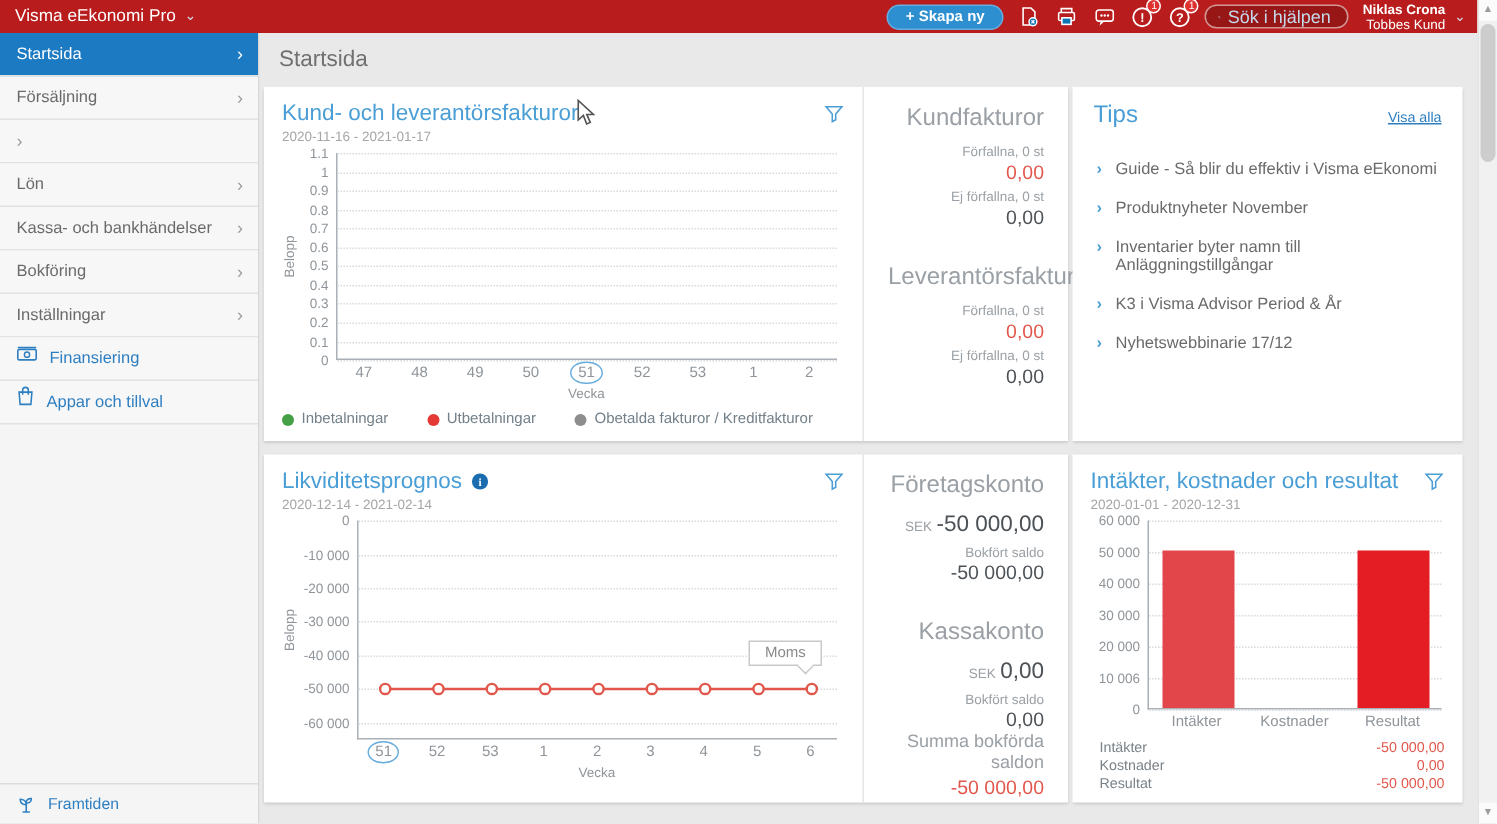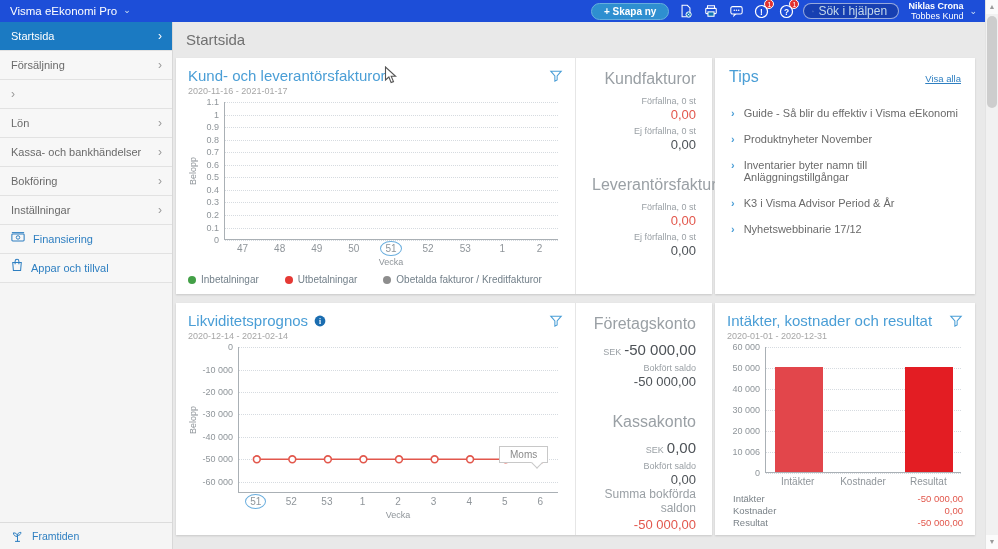--- a/index.html
+++ b/index.html
@@ -1,21 +1,21 @@
 <!DOCTYPE html>
 <html><head>
 <meta charset="utf-8">
 <style>
   * { margin:0; padding:0; box-sizing:border-box; }
   html,body { width:998px; height:549px; }
   body { position:relative; overflow:hidden; background:#e9e9e9;
          font-family:"Liberation Sans", sans-serif; }
 
   
-  .topbar { position:absolute; left:0; top:0; right:13px; height:22px; background:#1d4ed8;
+  .topbar { position:absolute; left:0; top:0; right:13px; height:22px; background:#b91c1c;
             display:flex; align-items:center; color:#fff; z-index:5; }
   .app-title { font-size:11.5px; margin-left:10px; display:flex; align-items:center; gap:6px; cursor:pointer; }
   .app-title .chev { font-size:9px; color:#cfe3f2; margin-top:-3px; }
   .topbar-right { margin-left:auto; display:flex; align-items:center; gap:9px; margin-right:8px; }
   .create-btn { background:#2e8fd0; border:1px solid #66aede; color:#fff; font-size:10px; font-weight:bold;
                 border-radius:9px; height:17px; padding:0 12px; display:flex; align-items:center; cursor:pointer; }
   .tb-icon { position:relative; width:16px; height:16px; display:flex; align-items:center; justify-content:center; cursor:pointer; }
   .tb-icon svg { display:block; }
   .badge { position:absolute; top:-4px; right:-5px; background:#e03131; border:1px solid #fff; color:#fff;
            font-size:7px; line-height:9px; min-width:10px; height:10px; border-radius:6px; text-align:center; padding:0 1px; }
@@ -405,21 +405,21 @@
       <circle cx="17.8" cy="112.3" r="3.4" fill="#fff" stroke="#e2574c" stroke-width="1.6"></circle>
                   <circle cx="53.3" cy="112.3" r="3.4" fill="#fff" stroke="#e2574c" stroke-width="1.6"></circle>
                   <circle cx="88.9" cy="112.3" r="3.4" fill="#fff" stroke="#e2574c" stroke-width="1.6"></circle>
                   <circle cx="124.4" cy="112.3" r="3.4" fill="#fff" stroke="#e2574c" stroke-width="1.6"></circle>
                   <circle cx="160.0" cy="112.3" r="3.4" fill="#fff" stroke="#e2574c" stroke-width="1.6"></circle>
                   <circle cx="195.6" cy="112.3" r="3.4" fill="#fff" stroke="#e2574c" stroke-width="1.6"></circle>
                   <circle cx="231.1" cy="112.3" r="3.4" fill="#fff" stroke="#e2574c" stroke-width="1.6"></circle>
                   <circle cx="266.7" cy="112.3" r="3.4" fill="#fff" stroke="#e2574c" stroke-width="1.6"></circle>
                   <circle cx="302.2" cy="112.3" r="3.4" fill="#fff" stroke="#e2574c" stroke-width="1.6"></circle>
                 </svg>
-                <div class="tooltip" style="left:260px;top:99px">Moms<span class="tt-arrow"></span></div>
+                <div class="tooltip" style="left:260px;top:80px">Moms<span class="tt-arrow"></span></div>
               </div>
             </div>
     <div class="xticks" style="margin-left:50px;width:320px">
               <div class="xtick"><span class="xhl">51</span></div>
               <div class="xtick"><span class="">52</span></div>
               <div class="xtick"><span class="">53</span></div>
               <div class="xtick"><span class="">1</span></div>
               <div class="xtick"><span class="">2</span></div>
               <div class="xtick"><span class="">3</span></div>
               <div class="xtick"><span class="">4</span></div>

